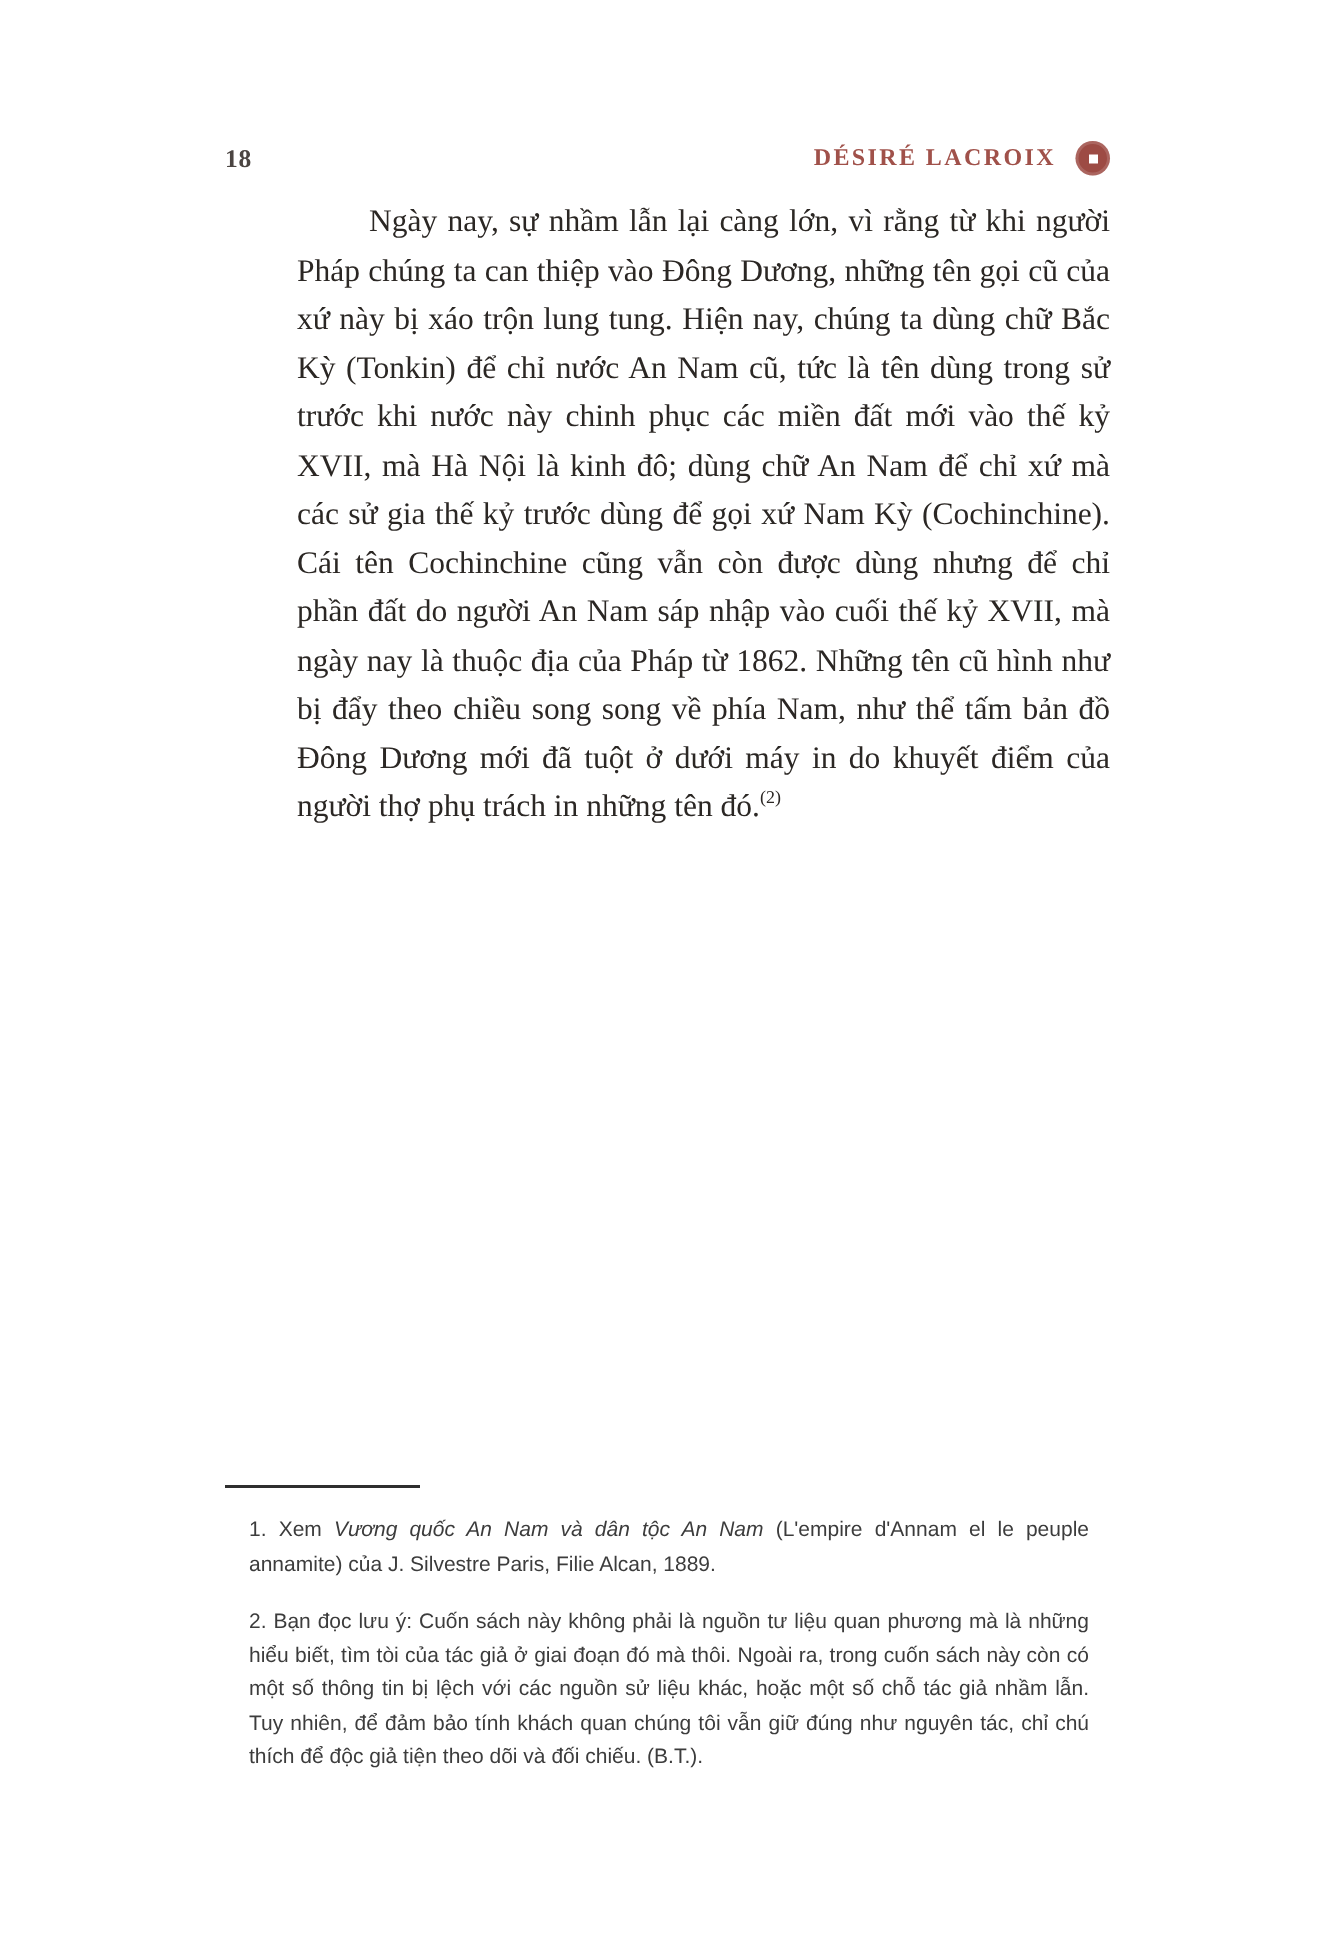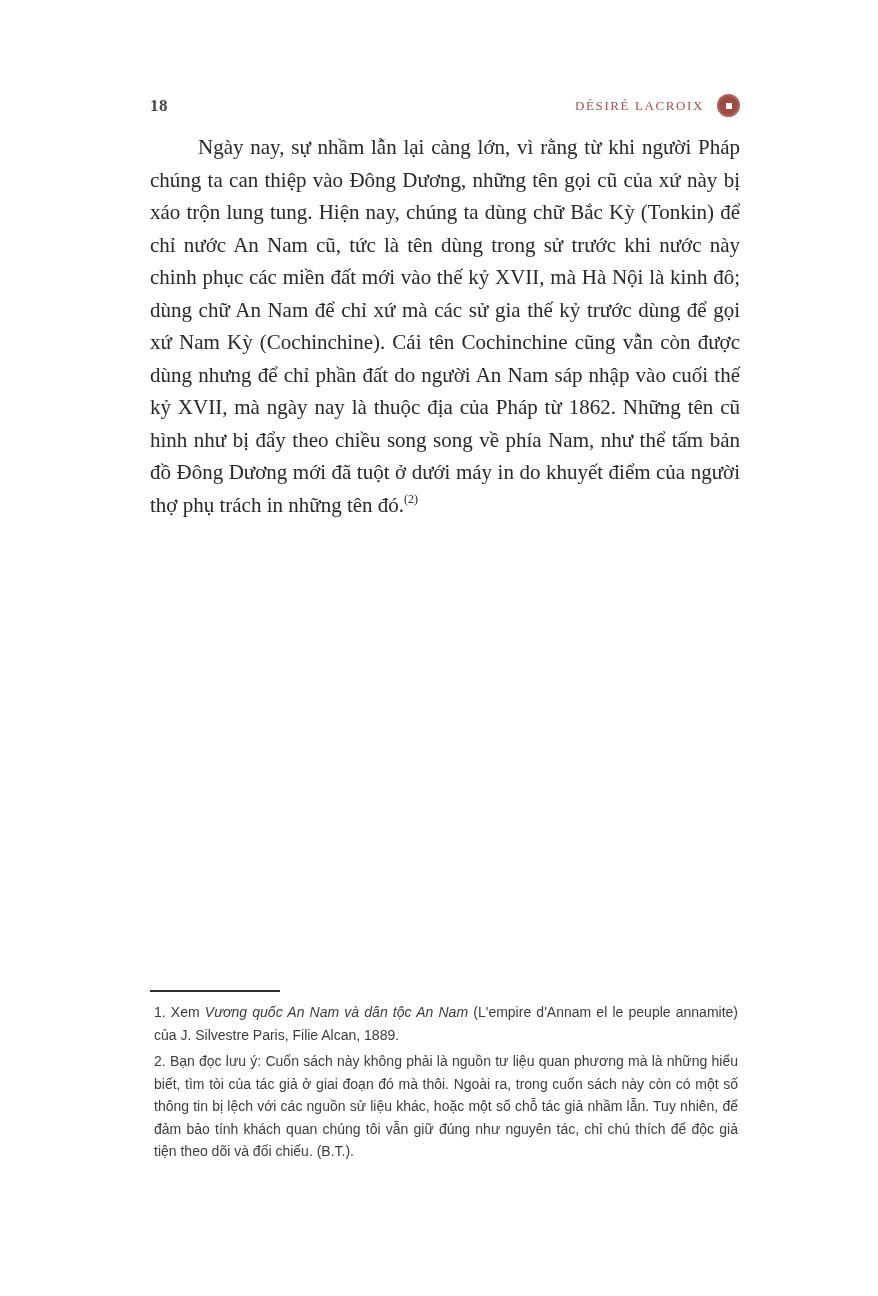--- a/index.html
+++ b/index.html
@@ -29,22 +29,22 @@
     font-weight: bold;
     color: #4b4542;
     letter-spacing: 0.5px;
   }
   .header-right {
     display: flex;
     align-items: center;
     gap: 13px;
   }
   .header-title {
-    font-size: 13px;
-    font-weight: normal;
+    font-size: 16px;
+    font-weight: bold;
     color: #a0514a;
     letter-spacing: 1.6px;
   }
   .coin-icon {
     width: 23px;
     height: 23px;
     border-radius: 50%;
     background: #9d4b44;
     display: inline-flex;
     align-items: center;
@@ -60,21 +60,21 @@
     position: absolute;
     top: 131px;
     left: 150px;
     width: 590px;
     font-size: 21px;
     line-height: 32.5px;
     text-align: justify;
     color: #2b2724;
   }
   .para { margin: 0; }
-  .para.indent { text-indent: 48px; }
+  .para.indent { text-indent: 48px; margin-left: 48px; }
   sup.fn-ref {
     font-size: 12px;
     line-height: 0;
     position: relative;
     top: -1px;
     vertical-align: super;
   }
   .footnotes {
     position: absolute;
     top: 990px;
@@ -85,21 +85,21 @@
     line-height: 22.5px;
     color: #3c3c3c;
     text-align: justify;
   }
   .footnote-rule {
     width: 130px;
     height: 2px;
     background: #2e2e2e;
     margin-bottom: 9px;
   }
-  .footnote { margin: 4px; }
+  .footnote { margin: 16px; }
   .footnote .fn-italic { font-style: italic; }
 </style>
 </head>
 <body>
 
 <div class="page">
 
   <header class="page-header">
     <span class="page-number">18</span>
     <span class="header-right">

